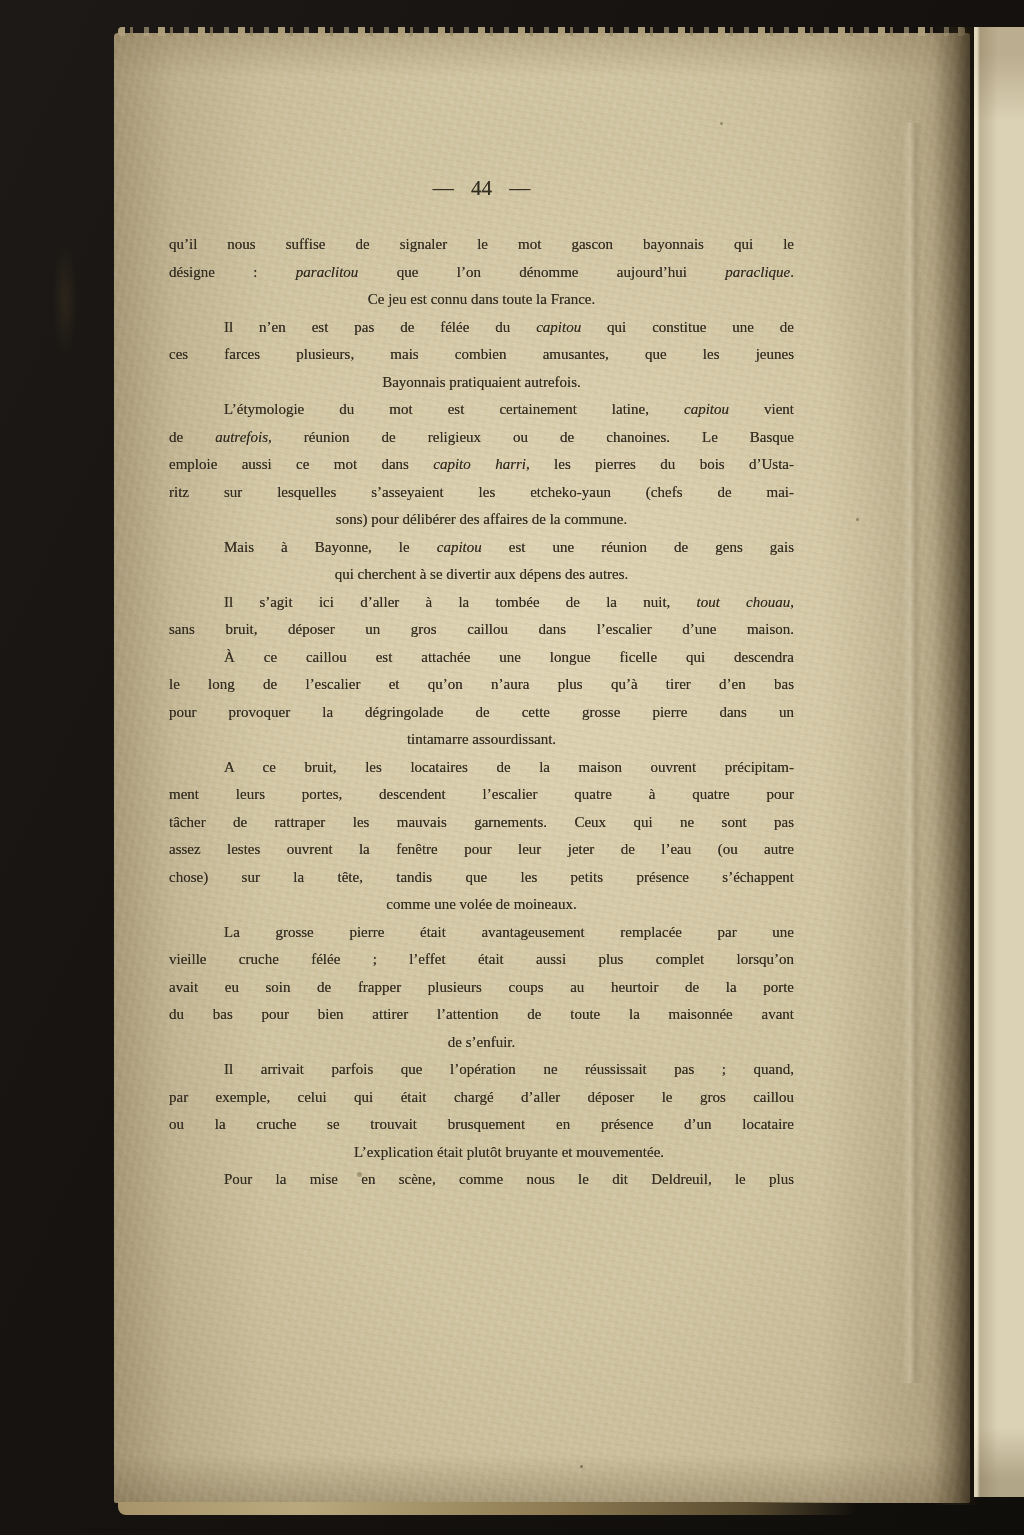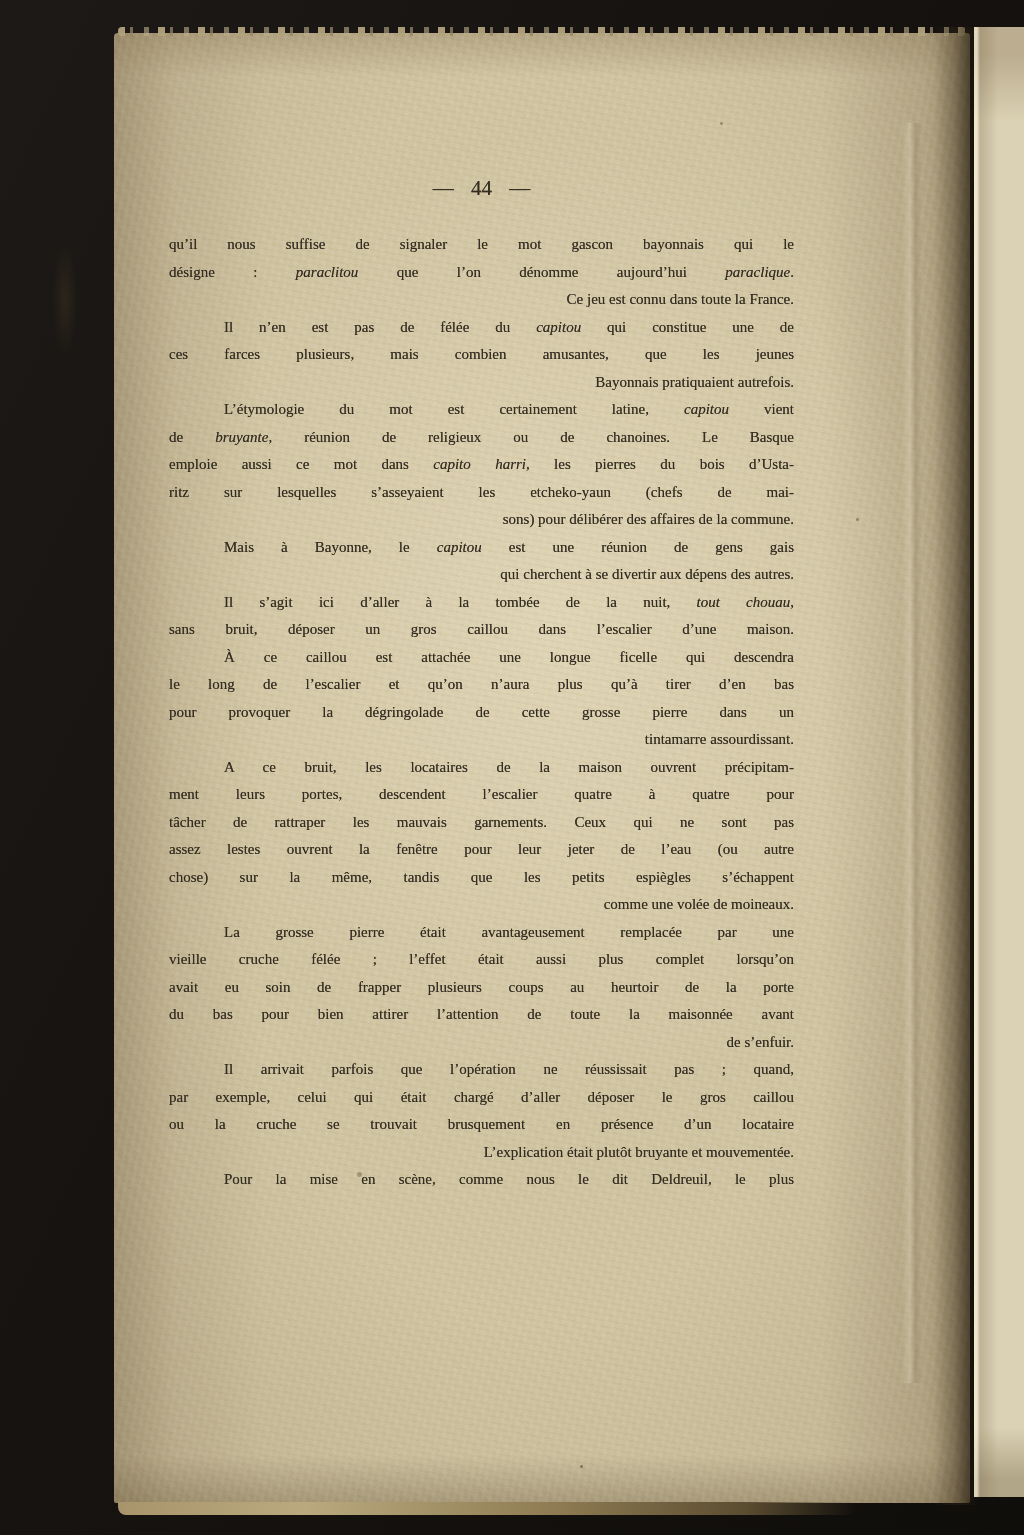--- a/index.html
+++ b/index.html
@@ -105,21 +105,21 @@
     text-align: center;
     font-size: 21px; color: #332c21;
     word-spacing: 12px;
     text-shadow: 0 0 0.6px rgba(51,44,33,0.7);
   }
   .text-block {
     position: absolute; left: 169px; top: 231px; width: 625px;
     font-size: 15px; line-height: 27.5px; color: #332c21;
     text-shadow: 0 0 0.6px rgba(51,44,33,0.65);
   }
-  .line { height: 27.5px; overflow: hidden; text-align: right; }
+  .line { height: 27.5px; overflow: hidden; text-align: center; }
   .line.just { text-align: justify; text-align-last: justify; }
   .line.indent { padding-left: 55px; }
   .line i { }
 
   .speck { position: absolute; width: 3px; height: 3px; border-radius: 50%;
     background: rgba(70,58,38,0.55);
     box-shadow: 276px -947px 0 0 rgba(70,58,38,0.45),
                 -222px -292px 0 1px rgba(80,66,42,0.35),
                 140px -1343px 0 0 rgba(70,58,38,0.4);
   }
@@ -144,37 +144,37 @@
   <div class="page-number">— 44 —</div>
 
   <div class="text-block" id="text-block">
       <div class="line just"><span>qu’il nous suffise de signaler le mot gascon bayonnais qui le</span></div>
       <div class="line just"><span>désigne : </span><i>paraclitou</i><span> que l’on dénomme aujourd’hui </span><i>paraclique</i><span>.</span></div>
       <div class="line"><span>Ce jeu est connu dans toute la France.</span></div>
       <div class="line indent just"><span>Il n’en est pas de félée du </span><i>capitou</i><span> qui constitue une de</span></div>
       <div class="line just"><span>ces farces plusieurs, mais combien amusantes, que les jeunes</span></div>
       <div class="line"><span>Bayonnais pratiquaient autrefois.</span></div>
       <div class="line indent just"><span>L’étymologie du mot est certainement latine, </span><i>capitou</i><span> vient</span></div>
-      <div class="line just"><span>de </span><i>bruyante,</i><span> réunion de religieux ou de chanoines. Le Basque</span></div>
+      <div class="line just"><span>de </span><i>autrefois,</i><span> réunion de religieux ou de chanoines. Le Basque</span></div>
       <div class="line just"><span>emploie aussi ce mot dans </span><i>capito harri,</i><span> les pierres du bois d’Usta-</span></div>
       <div class="line just"><span>ritz sur lesquelles s’asseyaient les etcheko-yaun (chefs de mai-</span></div>
       <div class="line"><span>sons) pour délibérer des affaires de la commune.</span></div>
       <div class="line indent just"><span>Mais à Bayonne, le </span><i>capitou</i><span> est une réunion de gens gais</span></div>
       <div class="line"><span>qui cherchent à se divertir aux dépens des autres.</span></div>
       <div class="line indent just"><span>Il s’agit ici d’aller à la tombée de la nuit, </span><i>tout chouau</i><span>,</span></div>
       <div class="line just"><span>sans bruit, déposer un gros caillou dans l’escalier d’une maison.</span></div>
       <div class="line indent just"><span>À ce caillou est attachée une longue ficelle qui descendra</span></div>
       <div class="line just"><span>le long de l’escalier et qu’on n’aura plus qu’à tirer d’en bas</span></div>
       <div class="line just"><span>pour provoquer la dégringolade de cette grosse pierre dans un</span></div>
       <div class="line"><span>tintamarre assourdissant.</span></div>
       <div class="line indent just"><span>A ce bruit, les locataires de la maison ouvrent précipitam-</span></div>
       <div class="line just"><span>ment leurs portes, descendent l’escalier quatre à quatre pour</span></div>
       <div class="line just"><span>tâcher de rattraper les mauvais garnements. Ceux qui ne sont pas</span></div>
       <div class="line just"><span>assez lestes ouvrent la fenêtre pour leur jeter de l’eau (ou autre</span></div>
-      <div class="line just"><span>chose) sur la même, tandis que les petits espiègles s’échappent</span></div>
+      <div class="line just"><span>chose) sur la tête, tandis que les petits présence s’échappent</span></div>
       <div class="line"><span>comme une volée de moineaux.</span></div>
       <div class="line indent just"><span>La grosse pierre était avantageusement remplacée par une</span></div>
       <div class="line just"><span>vieille cruche félée ; l’effet était aussi plus complet lorsqu’on</span></div>
       <div class="line just"><span>avait eu soin de frapper plusieurs coups au heurtoir de la porte</span></div>
       <div class="line just"><span>du bas pour bien attirer l’attention de toute la maisonnée avant</span></div>
       <div class="line"><span>de s’enfuir.</span></div>
       <div class="line indent just"><span>Il arrivait parfois que l’opération ne réussissait pas ; quand,</span></div>
       <div class="line just"><span>par exemple, celui qui était chargé d’aller déposer le gros caillou</span></div>
       <div class="line just"><span>ou la cruche se trouvait brusquement en présence d’un locataire</span></div>
       <div class="line indent"><span>L’explication était plutôt bruyante et mouvementée.</span></div>

